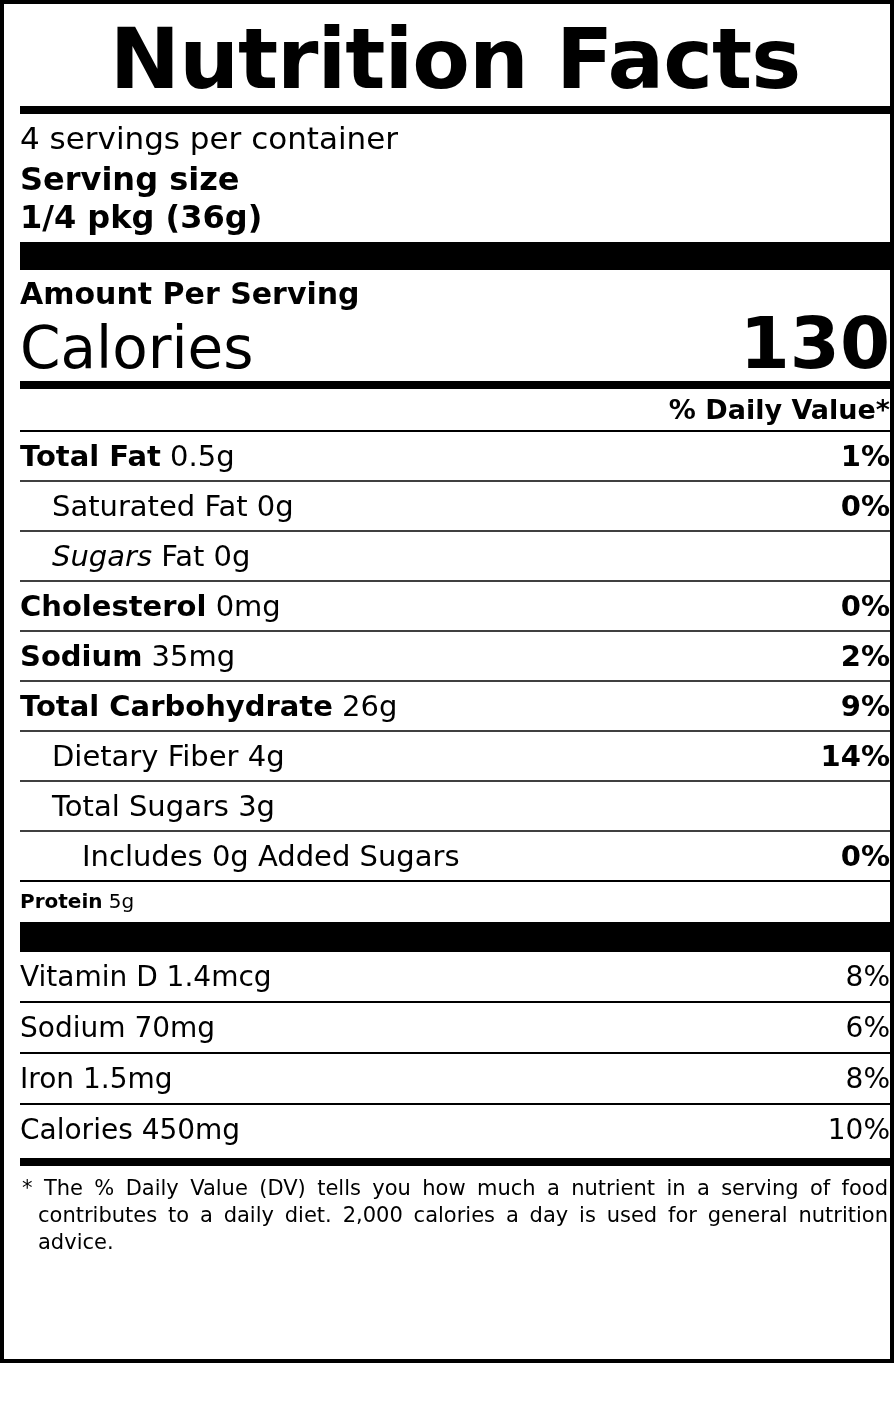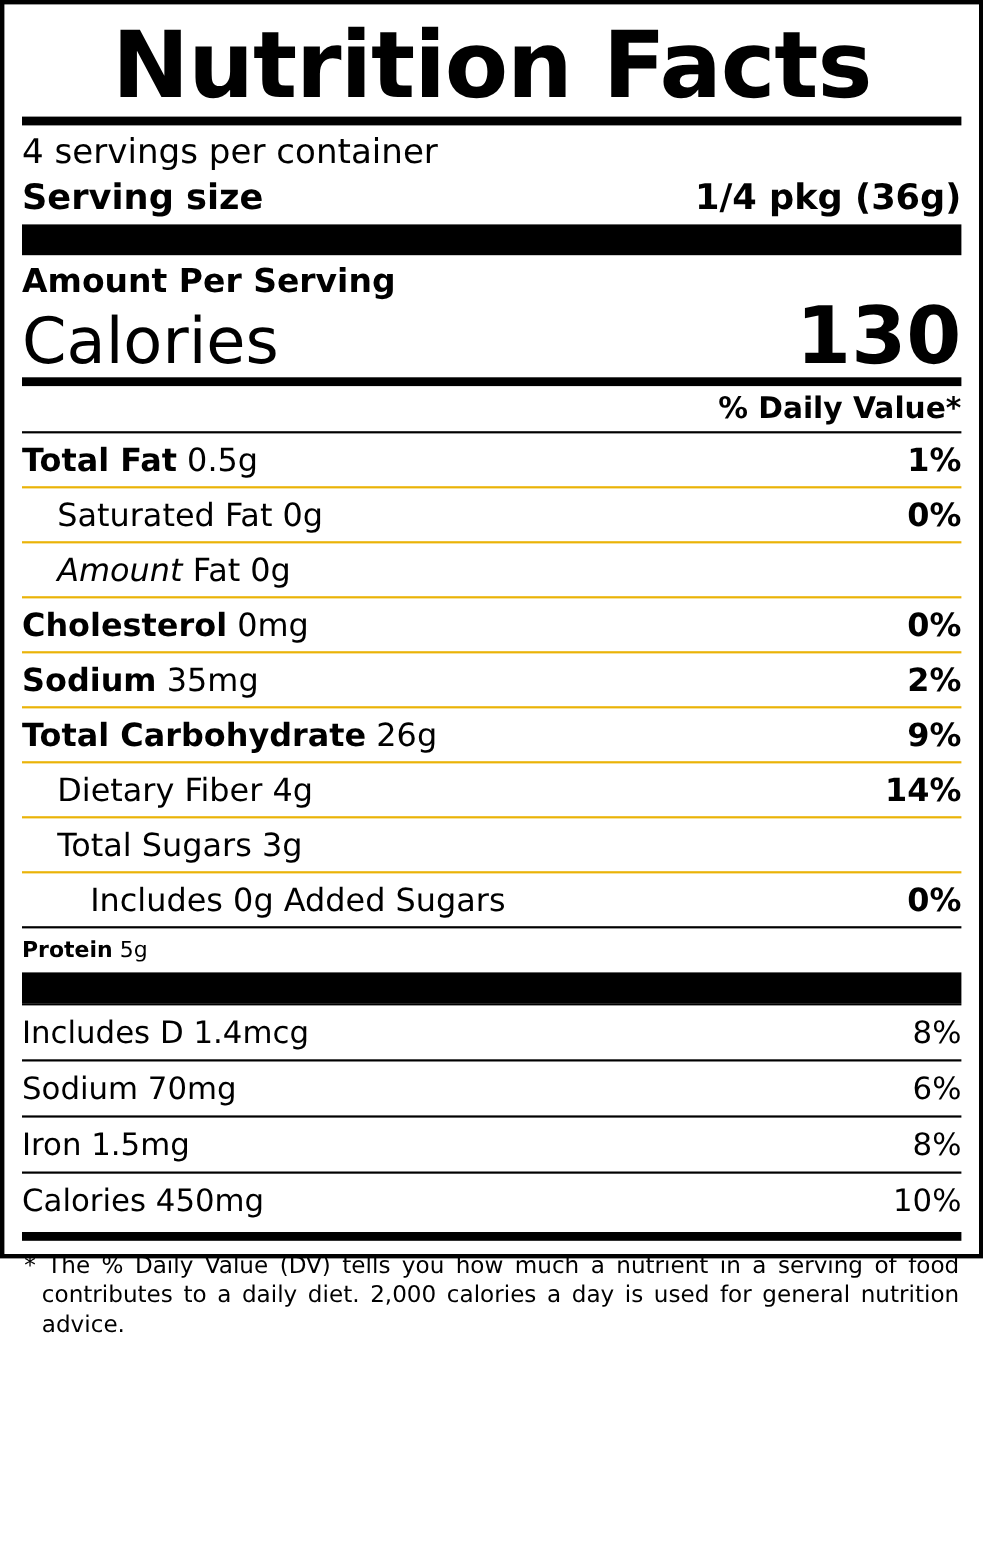--- a/index.html
+++ b/index.html
@@ -9,23 +9,23 @@
   }
   body {
     width: 894px;
     height: 1413px;
     font-family: "DejaVu Sans", sans-serif;
     color: #000000;
   }
   .label {
     box-sizing: border-box;
     width: 894px;
-    height: 1144px;
+    height: 1363px;
     border: 4px solid #000000;
-    padding: 12px 16px 10px 16px;
+    padding: 12px 0 10px 16px;
     background: #ffffff;
   }
   .title {
     font-size: 84px;
     font-weight: bold;
     line-height: 0.98;
     letter-spacing: -1px;
     text-align: center;
     margin: 2px 0 6px 0;
     white-space: nowrap;
@@ -41,20 +41,21 @@
     font-size: 31px;
     margin: 6px 0 4px 0;
   }
   .serving-size-row {
     display: flex;
     justify-content: space-between;
     align-items: baseline;
     font-size: 32px;
     font-weight: bold;
     margin-bottom: 6px;
+    flex-direction: column;
   }
   .amount-per {
     font-size: 30px;
     font-weight: bold;
     margin-top: 6px;
   }
   .calories-row {
     display: flex;
     justify-content: space-between;
     align-items: flex-end;
@@ -75,21 +76,21 @@
     font-size: 27px;
     font-weight: bold;
     padding: 5px 0 5px 0;
   }
   .row {
     display: flex;
     justify-content: space-between;
     align-items: baseline;
     font-size: 29px;
     padding: 7px 0 7px 0;
-    border-top: 2px solid #eab308;
+    border-top: 2px solid #404040;
   }
   .row.first {
     border-top: 2px solid #000000;
   }
   .row .name b {
     font-weight: bold;
   }
   .row .pct {
     font-weight: bold;
     white-space: nowrap;
@@ -162,21 +163,21 @@
     <span class="name"><b>Total Fat</b> <span>0.5g</span></span>
     <span class="pct">1%</span>
   </div>
 
   <div class="row">
     <span class="name indent1">Saturated Fat 0g</span>
     <span class="pct">0%</span>
   </div>
 
   <div class="row">
-    <span class="name indent1"><span class="italic">Amount</span><span> Fat 0g</span></span>
+    <span class="name indent1"><span class="italic">Sugars</span><span> Fat 0g</span></span>
     <span class="pct"></span>
   </div>
 
   <div class="row">
     <span class="name"><b>Cholesterol</b> <span>0mg</span></span>
     <span class="pct">0%</span>
   </div>
 
   <div class="row">
     <span class="name"><b>Sodium</b> <span>35mg</span></span>
@@ -204,21 +205,21 @@
   </div>
 
   <div class="protein-row">
     <span class="name"><b>Protein</b> <span>5g</span></span>
     <span class="pct"></span>
   </div>
 
   <div class="rule-thick"></div>
 
   <div class="vit-row">
-    <span>Includes D 1.4mcg</span>
+    <span>Vitamin D 1.4mcg</span>
     <span class="pct">8%</span>
   </div>
   <div class="vit-row">
     <span>Sodium 70mg</span>
     <span class="pct">6%</span>
   </div>
   <div class="vit-row">
     <span>Iron 1.5mg</span>
     <span class="pct">8%</span>
   </div>

